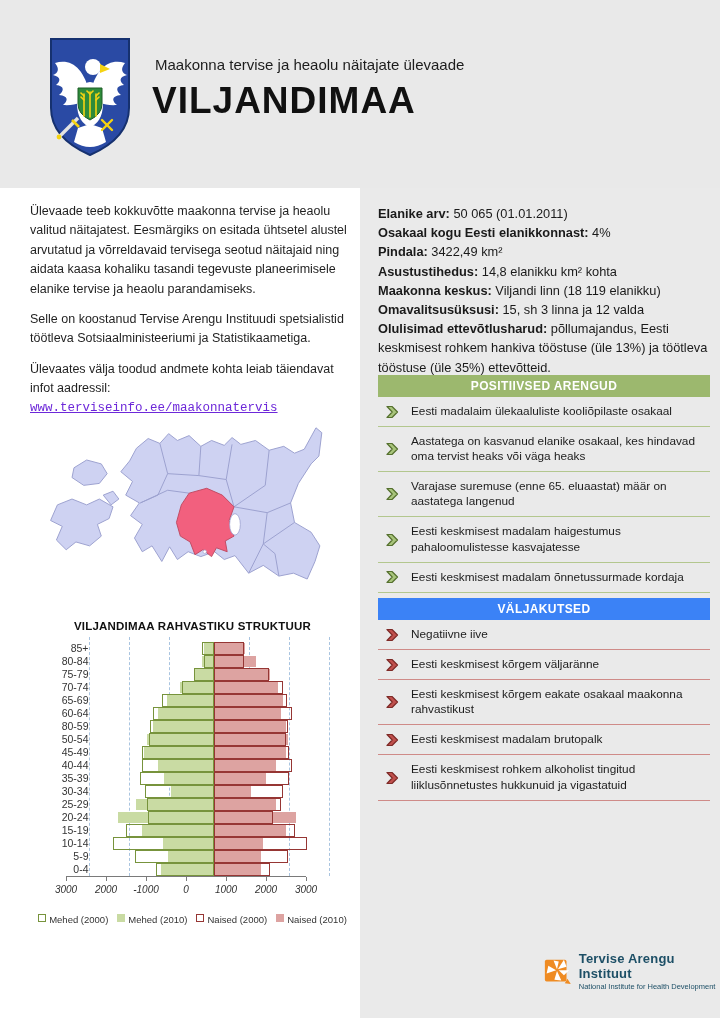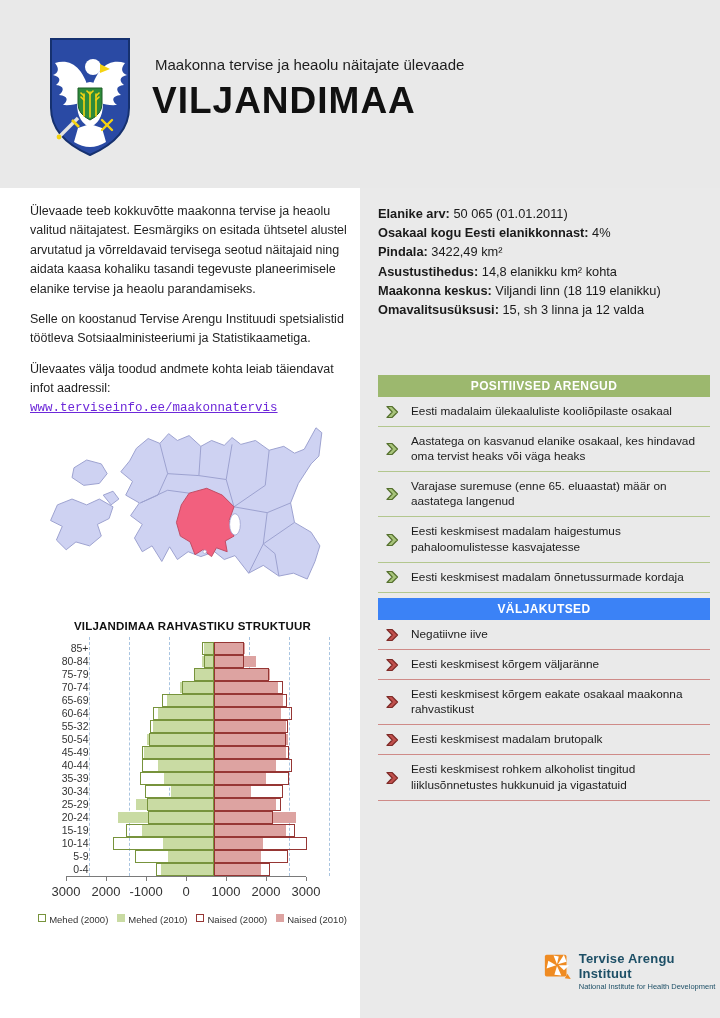--- a/index.html
+++ b/index.html
@@ -32,21 +32,21 @@
   .bar{position:absolute;box-sizing:border-box;}
   .bar.fill{top:1px;height:11px;}
   .bar.outline{top:0;height:13px;background:transparent;}
   .f-m{background:#c9dba3;}
   .f-n{background:#dda3a1;}
   .o-m{border:1.4px solid #77933c;}
   .o-n{border:1.4px solid #963634;}
   .axis{position:relative;margin-left:36px;width:240px;border-top:1.4px solid #7a7a7a;height:5px;}
   .tick{position:absolute;top:0;height:4px;width:0;border-left:1px solid #7a7a7a;}
   .xticks{position:relative;margin-left:36px;width:240px;height:16px;margin-top:2px;}
-  .xticks span{position:absolute;transform:translateX(-50%);font-size:13px;color:#333;}
+  .xticks span{position:absolute;transform:translateX(-50%);font-size:10px;color:#333;font-style:italic;}
   .legend{display:flex;justify-content:center;gap:9px;margin-top:14px;font-size:9.5px;color:#333;}
   .leg-item{display:flex;align-items:flex-start;gap:3px;white-space:nowrap;}
   .sw{width:8px;height:8px;flex:none;display:inline-block;box-sizing:border-box;}
 
   
   .stats{position:absolute;left:378px;top:204px;width:332px;font-size:12.8px;line-height:1.5;color:#1a1a1a;}
   .stat-label{font-weight:bold;}
 
   .section{position:absolute;left:378px;width:332px;}
   .sec-pos{top:375px;}
@@ -54,21 +54,21 @@
   .sec-hdr{color:#fff;font-weight:bold;font-size:12px;text-align:center;letter-spacing:.4px;padding:4px 0;}
   .sec-hdr.green{background:#9cb86e;}
   .sec-hdr.red{background:#3b82f6;}
   .sec-item{display:flex;align-items:center;padding:7px 0;gap:12px;}
   .sec-item .txt{font-size:11.8px;line-height:1.28;color:#1c1c1c;}
   .sec-item .ic{flex:none;margin-left:7px;width:14px;height:14px;}
   .sec-pos .sec-item{border-bottom:1px solid #b3c78e;}
   .sec-chal .sec-item{border-bottom:1px solid #cf8b88;}
 
   
-  .logo{position:absolute;left:544px;top:951px;display:flex;align-items:flex-start;gap:7px;}
+  .logo{position:absolute;left:544px;top:951px;display:flex;align-items:center;gap:7px;}
   .logo-txt .t1{font-weight:bold;font-size:13px;color:#1d4f66;letter-spacing:.2px;}
   .logo-txt .t2{font-size:7.5px;color:#1d4f66;margin-top:1px;}
 </style>
 </head>
 <body>
 
 <div class="page">
   <div class="top-band"></div>
   <div class="right-band"></div>
 
@@ -197,21 +197,21 @@
           <div class="prow">
             <span class="plabel">60-64</span>
             <div class="parea">
               <div class="bar fill f-m" style="width: 55.4px; right: 120px;"></div>
               <div class="bar fill f-n" style="width: 67px; left: 120px;"></div>
               <div class="bar outline o-m" style="width: 60.8px; right: 120px;"></div>
               <div class="bar outline o-n" style="width: 78px; left: 120px;"></div>
             </div>
           </div>
           <div class="prow">
-            <span class="plabel">55-32</span>
+            <span class="plabel">80-59</span>
             <div class="parea">
               <div class="bar fill f-m" style="width: 61px; right: 120px;"></div>
               <div class="bar fill f-n" style="width: 72.6px; left: 120px;"></div>
               <div class="bar outline o-m" style="width: 63.2px; right: 120px;"></div>
               <div class="bar outline o-n" style="width: 74.6px; left: 120px;"></div>
             </div>
           </div>
           <div class="prow">
             <span class="plabel">50-54</span>
             <div class="parea">
@@ -351,20 +351,21 @@
       </div>
   </div>
 
   <div class="stats" id="stats">
       <div class="stat-line"><span class="stat-label">Elanike arv:</span><span> 50 065 (01.01.2011)</span></div>
       <div class="stat-line"><span class="stat-label">Osakaal kogu Eesti elanikkonnast:</span><span> 4%</span></div>
       <div class="stat-line"><span class="stat-label">Pindala:</span><span> 3422,49 km²</span></div>
       <div class="stat-line"><span class="stat-label">Asustustihedus:</span><span> 14,8 elanikku km² kohta</span></div>
       <div class="stat-line"><span class="stat-label">Maakonna keskus:</span><span> Viljandi linn (18 119 elanikku)</span></div>
       <div class="stat-line"><span class="stat-label">Omavalitsusüksusi:</span><span> 15, sh 3 linna ja 12 valda</span></div>
+      <div class="stat-line"><span class="stat-label">Olulisimad ettevõtlusharud:</span><span> põllumajandus, Eesti keskmisest rohkem hankiva tööstuse (üle 13%) ja töötleva tööstuse (üle 35%) ettevõtteid.</span></div>
     </div>
 
   <div class="section sec-pos">
     <div class="sec-hdr green">POSITIIVSED ARENGUD</div>
     <div id="pos-items">
         <div class="sec-item">
           <svg class="ic" viewBox="0 0 14 14" width="14" height="14">
             <path d="M2,1.5 L7,1.5 L12.5,7 L7,12.5 L2,12.5 L7.2,7 Z" fill="#a8c47b" stroke="#55702e" stroke-width="1.2" stroke-linejoin="round"></path>
           </svg>
           <span class="txt">Eesti madalaim ülekaaluliste kooliõpilaste osakaal</span>

